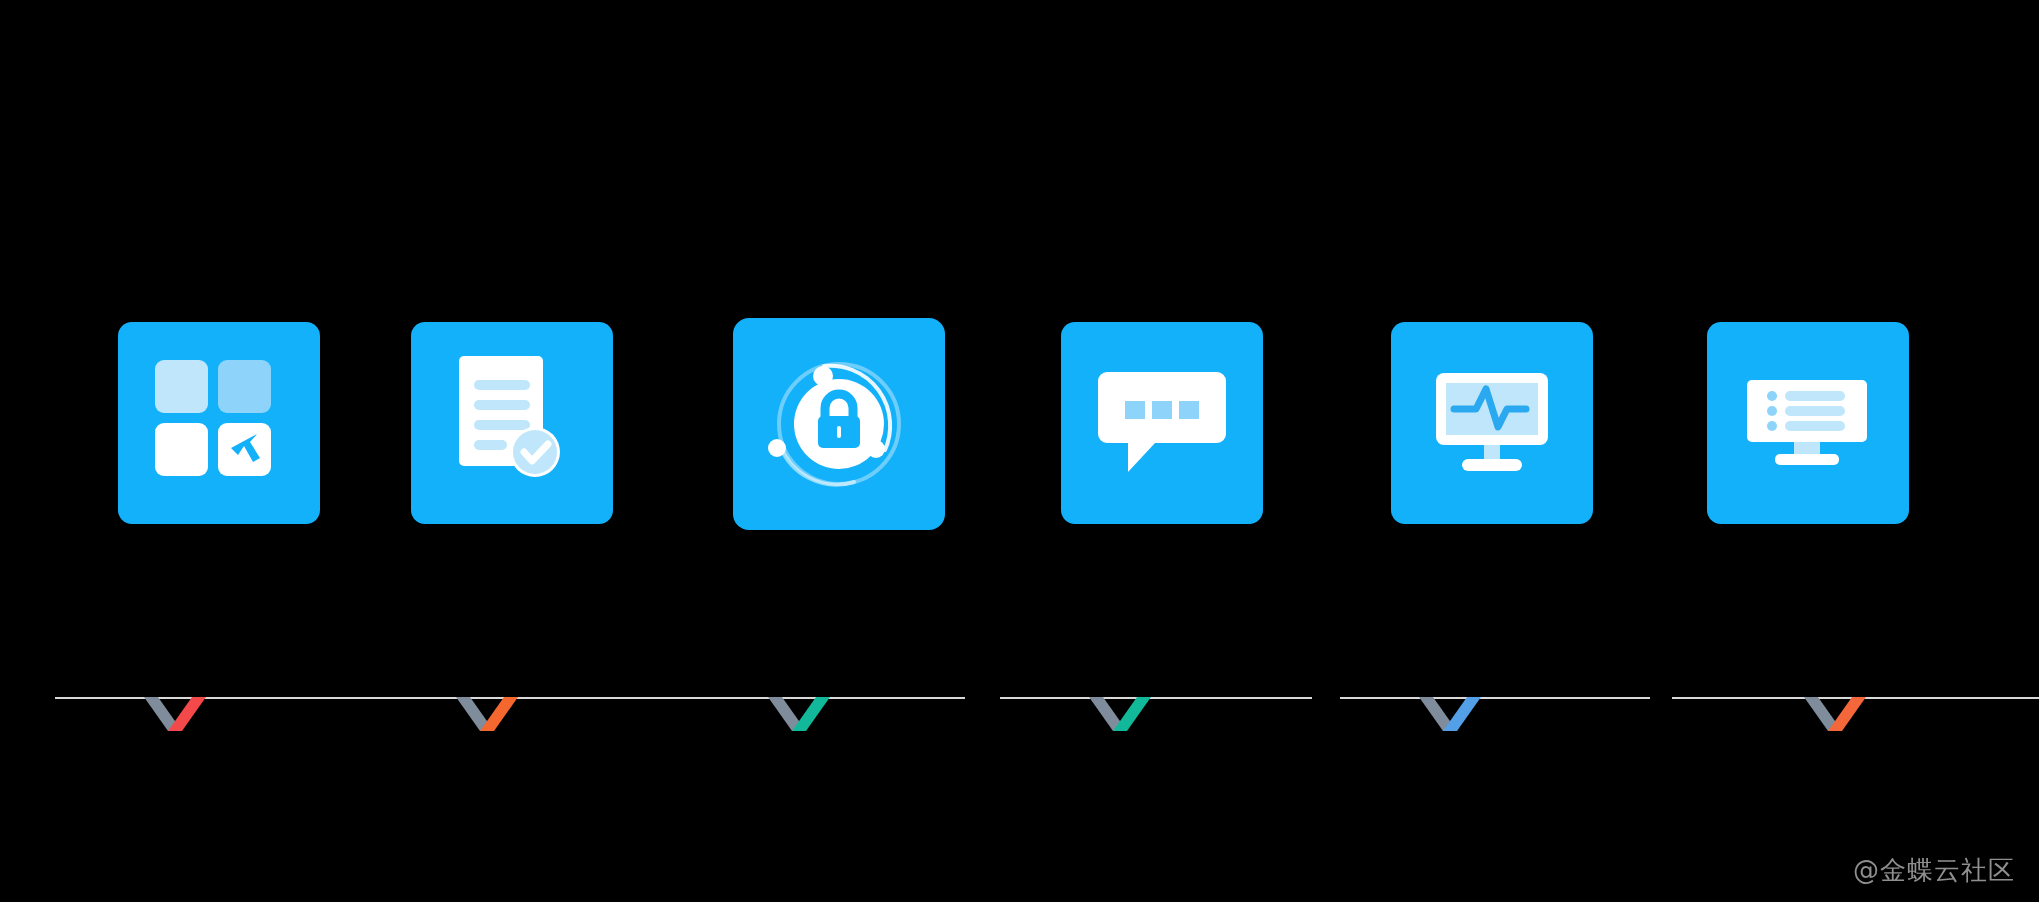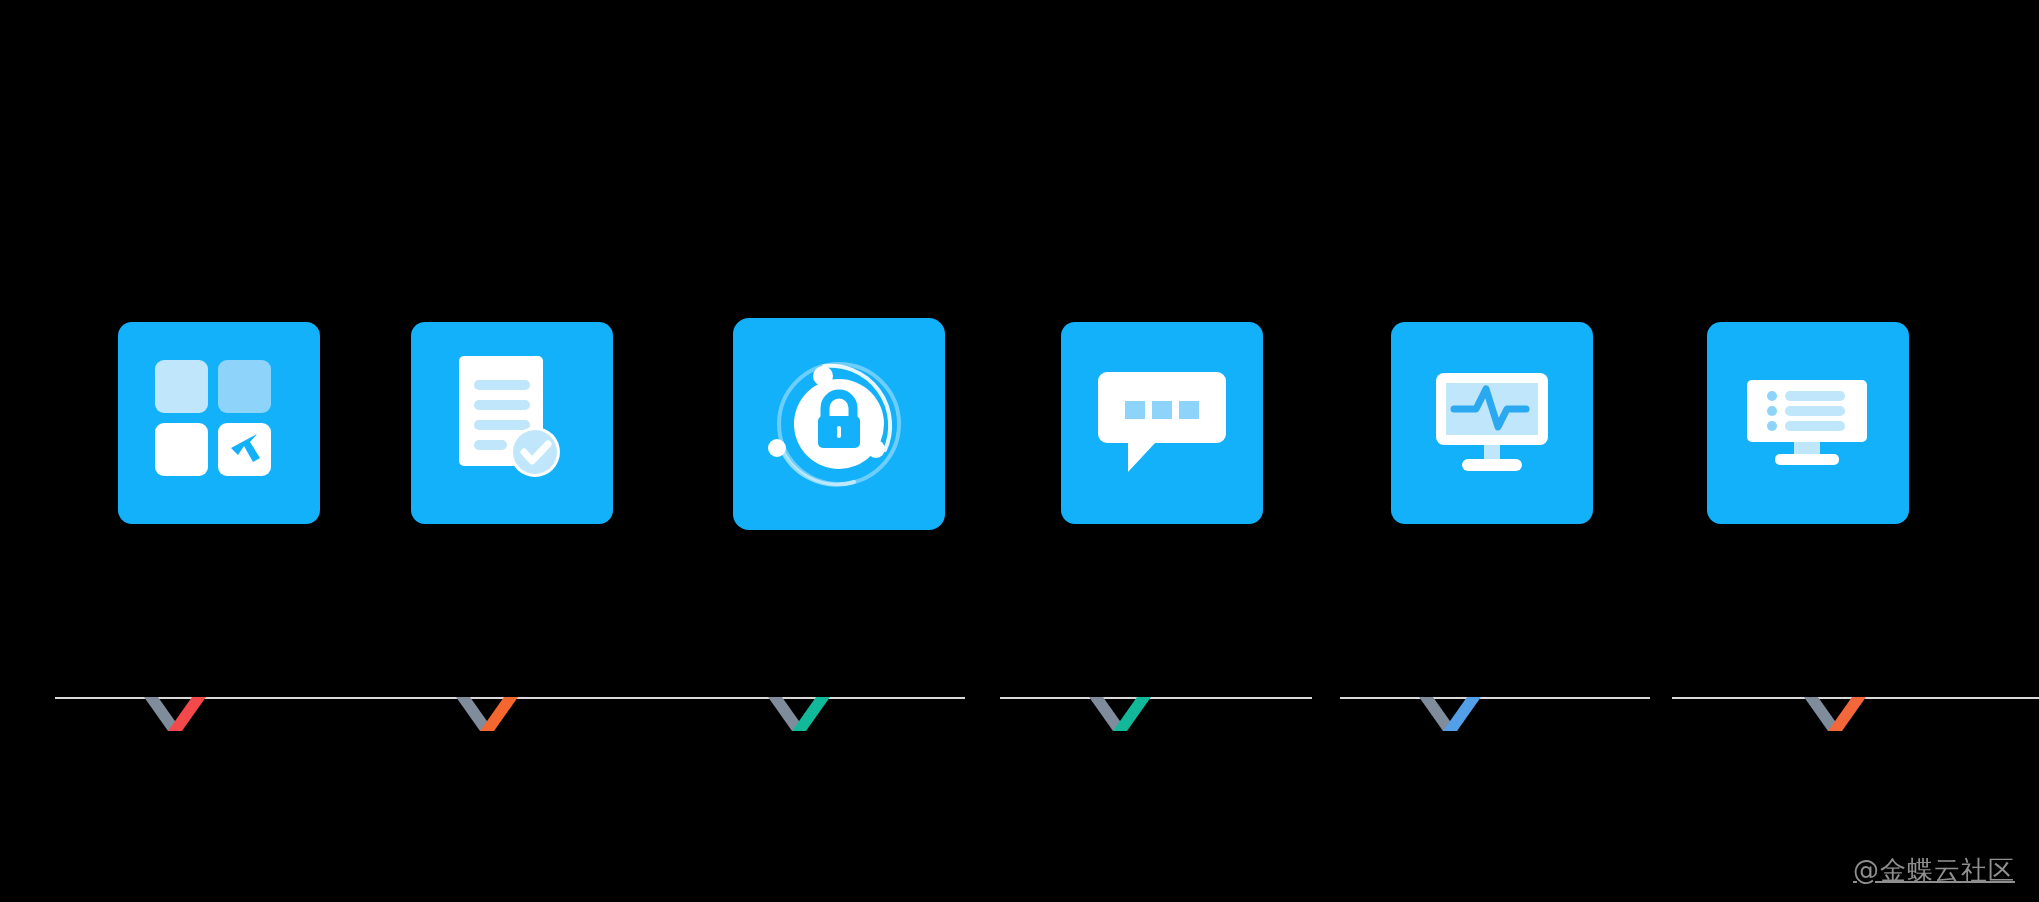--- a/index.html
+++ b/index.html
@@ -64,21 +64,20 @@
   
   .watermark {
     position: absolute;
     right: 24px;
     bottom: 14px;
     color: #8f8f8f;
     font-size: 26px;
     letter-spacing: 1px;
     font-family: "DejaVu Sans", sans-serif;
     white-space: nowrap;
-    text-decoration: underline;
   }
 </style>
 </head>
 <body>
 
 <div id="stage">
 
   <div class="tile-row">
 
     <div class="tile" id="t1" title="Application Grid" style="left: 118px; top: 322px; width: 202px; height: 202px; background: rgb(20, 177, 251); border-radius: 14px;">

